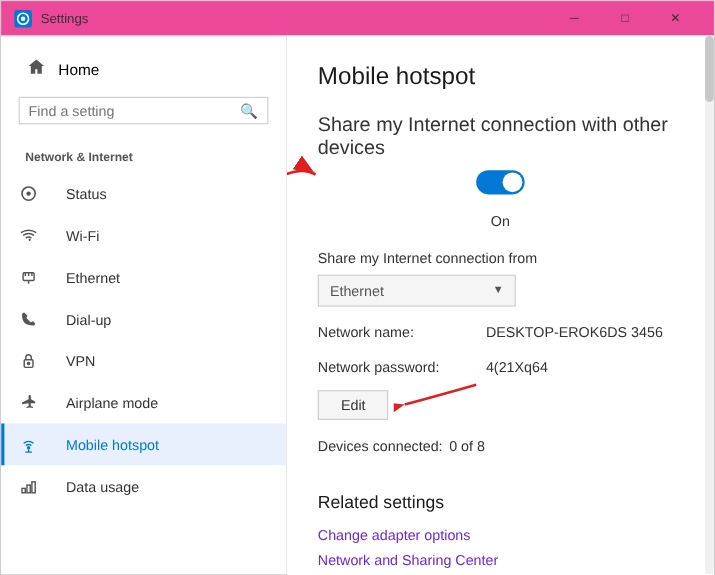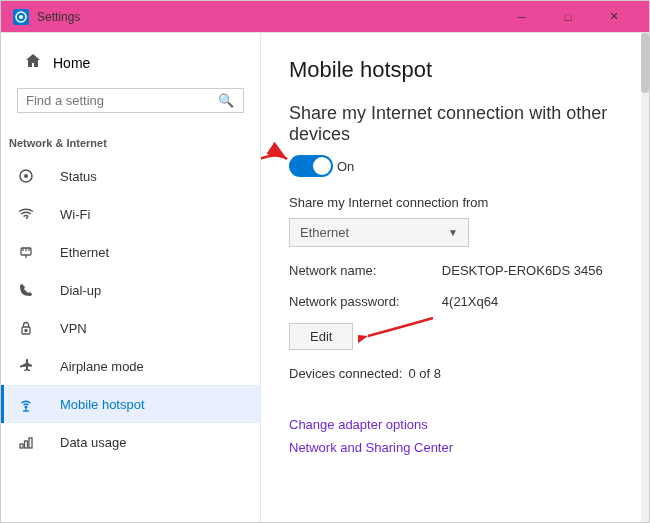--- a/index.html
+++ b/index.html
@@ -114,21 +114,21 @@
       flex: 1;
       font-size: 13px;
       color: #555;
       background: transparent;
     }
 
     .sidebar-section-title {
       font-size: 11px;
       font-weight: 600;
       color: #555;
-      padding: 4px 8px 8px;
+      padding: 4px 22px 8px;
       text-transform: none;
     }
 
     .sidebar-item {
       display: flex;
       align-items: center;
       gap: 25px;
       padding: 10px 16px;
       cursor: pointer;
       color: #333;
@@ -192,23 +192,24 @@
 
     .setting-label {
       font-size: 13px;
       color: #333;
     }
 
     
     .toggle-container {
       display: flex;
       align-items: center;
-      gap: 4px;
+      gap: 17px;
       margin-bottom: 18px;
       position: relative;
+      flex-direction: column;
     }
 
     .toggle-switch {
       width: 44px;
       height: 22px;
       background: #0078d4;
       border-radius: 11px;
       position: relative;
       cursor: pointer;
       flex-shrink: 0;
@@ -520,20 +521,21 @@
         </svg>
       </div>
 
       
       <div class="devices-row">
         <span class="devices-label">Devices connected:</span>
         <span class="devices-value">0 of 8</span>
       </div>
 
       
+      <h2 class="related-title">Related settings</h2>
       <a class="related-link">Change adapter options</a>
       <a class="related-link">Network and Sharing Center</a>
 
       
       <div class="scrollbar-track" style="position:absolute; right:0; top:0; bottom:0;">
         <div class="scrollbar-thumb"></div>
       </div>
     </div>
   </div>
 </div>

